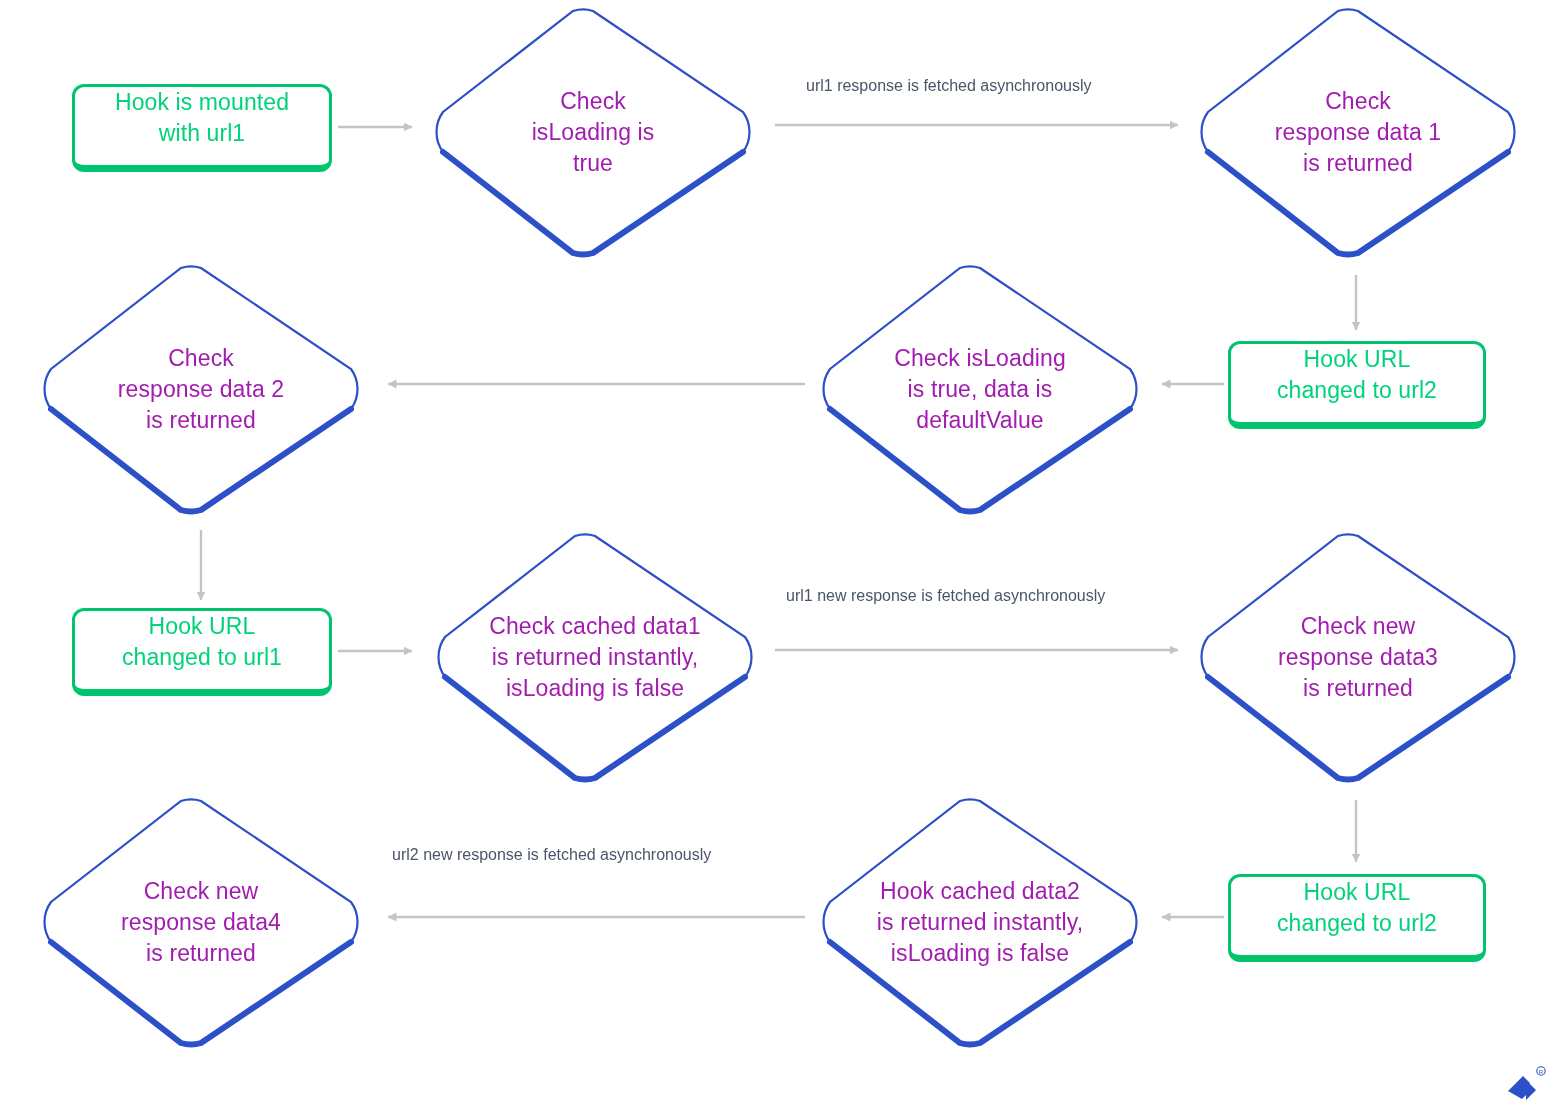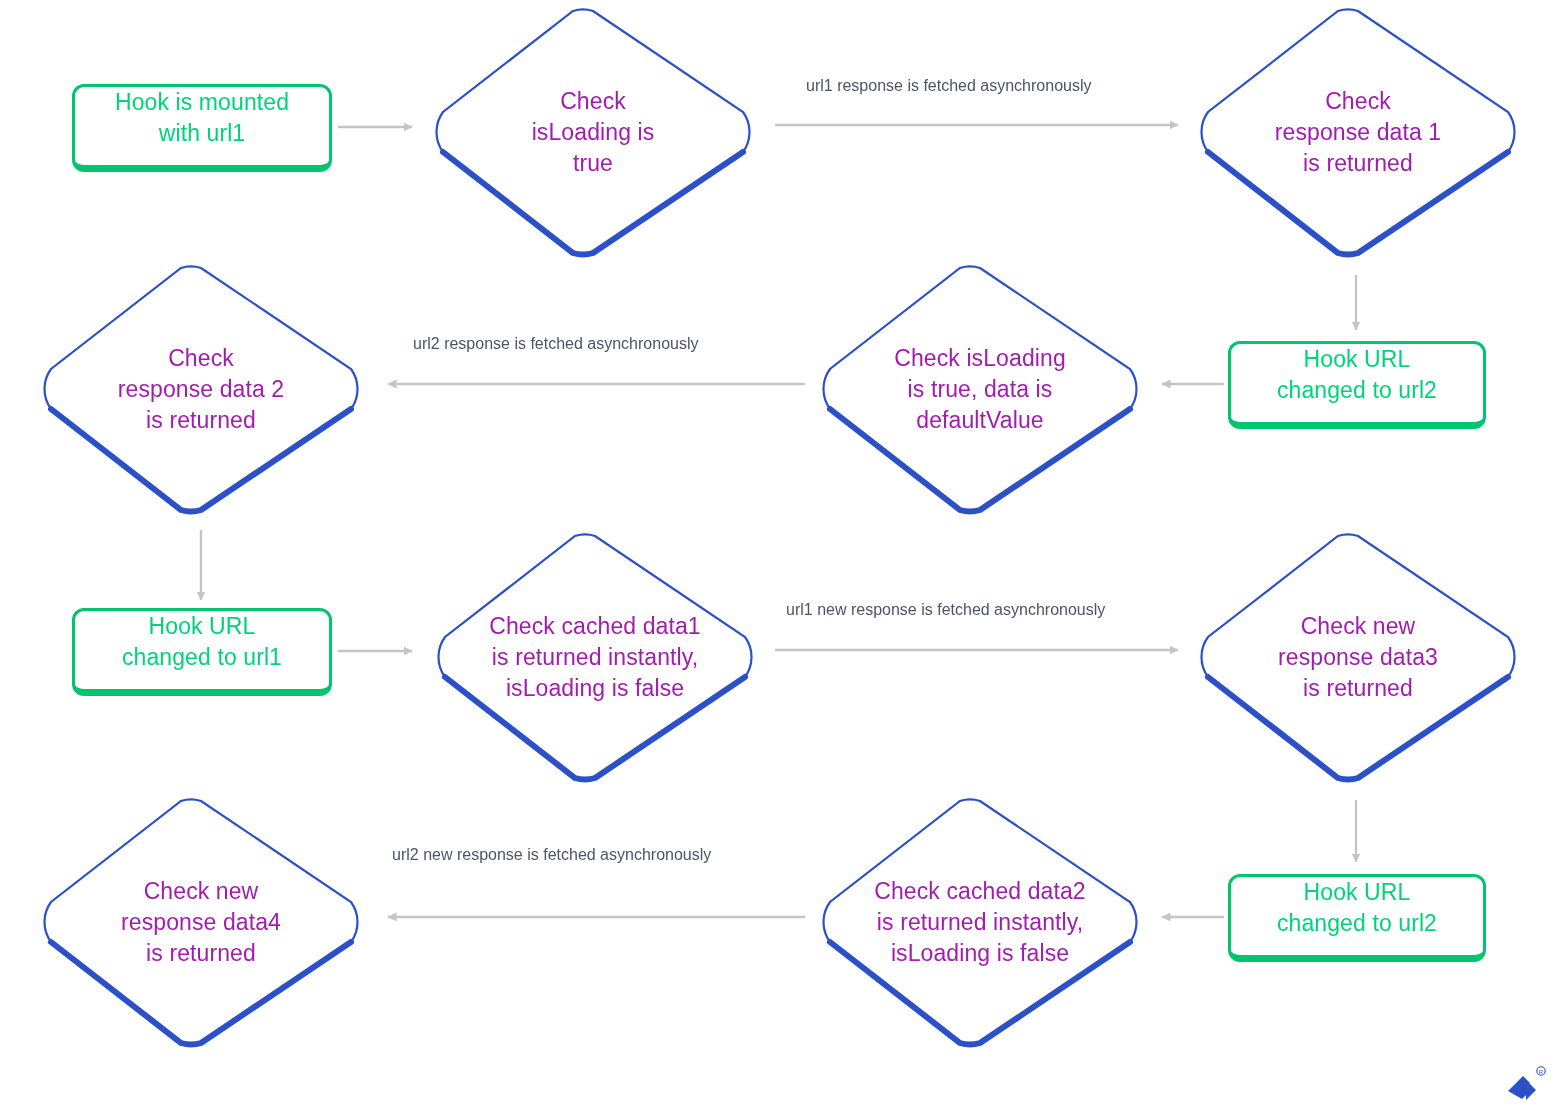--- a/index.html
+++ b/index.html
@@ -206,40 +206,39 @@
   <div class="node box-green" style="left:1228px; top:874px; width:258px; height:88px;">
     <span style="white-space:pre-line;">Hook URL
 changed to url2</span>
   </div>
 
   <div class="diamond-wrap" style="left:812px; top:795px; width:336px; height:254px;">
     <svg width="336" height="254" viewBox="0 0 336 254">
       <path d="M168 6 L318 107 A34 34 0 0 1 318 147 L168 248 A34 34 0 0 1 148 248 L18 147 A34 34 0 0 1 18 107 L148 6 A34 34 0 0 1 168 6 Z" fill="#ffffff" stroke="#2b50c8" stroke-width="2.2"></path>
       <path d="M318 147 L168 248 A34 34 0 0 1 148 248 L18 147" fill="none" stroke="#2b50c8" stroke-width="6" stroke-linecap="round"></path>
     </svg>
-    <div class="diamond-label" style="white-space:pre-line; padding:0 8px;">Check cached data2
+    <div class="diamond-label" style="white-space:pre-line; padding:0 8px;">Hook cached data2
 is returned instantly,
 isLoading is false</div>
   </div>
 
   <div class="diamond-wrap" style="left:33px; top:795px; width:336px; height:254px;">
     <svg width="336" height="254" viewBox="0 0 336 254">
       <path d="M168 6 L318 107 A34 34 0 0 1 318 147 L168 248 A34 34 0 0 1 148 248 L18 147 A34 34 0 0 1 18 107 L148 6 A34 34 0 0 1 168 6 Z" fill="#ffffff" stroke="#2b50c8" stroke-width="2.2"></path>
       <path d="M318 147 L168 248 A34 34 0 0 1 148 248 L18 147" fill="none" stroke="#2b50c8" stroke-width="6" stroke-linecap="round"></path>
     </svg>
     <div class="diamond-label" style="white-space:pre-line;">Check new
 response data4
 is returned</div>
   </div>
 
   <div class="edge-label" style="left:806px; top:74px;">url1 response is fetched asynchronously</div>
 
-  <div class="edge-label" style="left:413px; top:332px;">url2 response is fetched asynchronously</div>
-
-  <div class="edge-label" style="left:786px; top:598px;">url1 new response is fetched asynchronously</div>
+
+  <div class="edge-label" style="left:786px; top:584px;">url1 new response is fetched asynchronously</div>
 
   <div class="edge-label" style="left:392px; top:843px;">url2 new response is fetched asynchronously</div>
 
   <div class="watermark">
     <svg width="52" height="52" viewBox="0 0 52 52">
       <path d="M23 13 L40 30 L30 40 L30 33 L24 33 L24 26 L30 26 L33 23 L26 16 Z" fill="#2b50c8" transform="rotate(0 26 26)"></path>
       <path d="M12 31 L27 16 L34 23 L27 30 L31 34 L26 39 Z" fill="#2b50c8"></path>
       <circle cx="45" cy="11" r="4.2" fill="none" stroke="#2b50c8" stroke-width="1.1"></circle>
       <text x="45" y="13.6" font-size="6" fill="#2b50c8" text-anchor="middle" font-family="'Liberation Sans', sans-serif">R</text>
     </svg>

